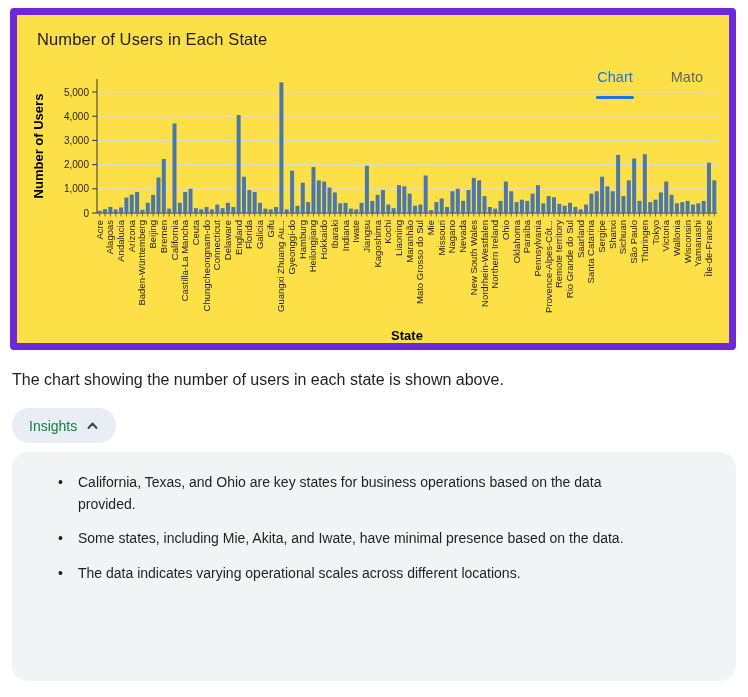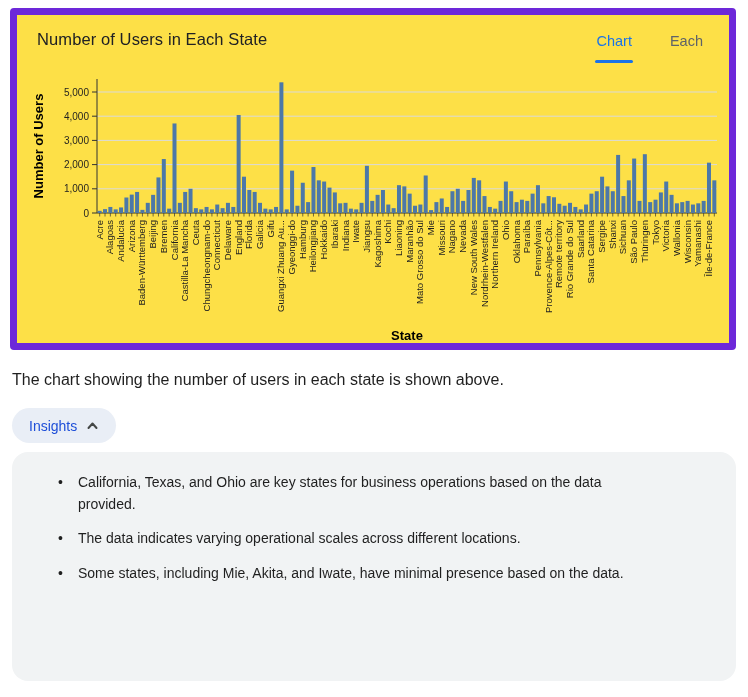--- a/index.html
+++ b/index.html
@@ -6,54 +6,54 @@
   html,body { width: 748px; height: 697px; background: #fff;
     font-family: "Liberation Sans", sans-serif; color: #1f1f1f; }
   #stage { position: relative; width: 748px; height: 697px; background: #fff; overflow: hidden; }
 
   
   .card { position: absolute; left: 10px; top: 8px; width: 726px; height: 342px;
     background: #fde047; border: 7px solid #6d28d9; border-radius: 4px; }
   .card-title { position: absolute; left: 20px; top: 15px; font-size: 16.5px;
     color: #202124; letter-spacing: 0.1px; }
   .tabs { position: absolute; top: 18px; right: 26px; display: flex; gap: 38px; }
-  .tab { position: relative; font-size: 14.5px; color: #5f6368; cursor: pointer; }
+  .tab { position: relative; font-size: 14.5px; color: #5f6368; cursor: pointer; margin-top: 36px; }
   .tab.active { color: var(--accent, #1a73e8); font-weight: 500; }
   .tab.active::after { content: ""; position: absolute; left: -1px; right: -1px;
     bottom: -14px; height: 3px; border-radius: 3px; background: var(--accent, #1a73e8); }
   .chart-wrap { position: absolute; left: 0; top: 52px; width: 726px; height: 288px; }
 
   
   .caption { position: absolute; left: 12px; top: 371px; font-size: 16px; color: #1f1f1f; }
 
   
   .insights-btn { position: absolute; left: 12px; top: 408px; height: 35px;
     display: inline-flex; align-items: center; gap: 9px; padding: 0 17px;
     background: #e9eef6; border: none; border-radius: 18px; cursor: pointer;
-    font-family: "Liberation Sans", sans-serif; font-size: 14px; font-weight: 500; color: #1d4ed8; justify-content: space-between; }
+    font-family: "Liberation Sans", sans-serif; font-size: 14px; font-weight: 500; color: #15803d; justify-content: space-between; }
 
   
   .panel { position: absolute; left: 12px; top: 452px; width: 724px; height: 229px;
     background: #f1f3f4; border-radius: 16px; }
   .panel ul { list-style: none; padding: 20px 0 0 40px; }
   .panel li { position: relative; padding-left: 26px; margin-bottom: 13px;
     font-size: 14px; line-height: 21.5px; color: #1f1f1f; max-width: 572px; }
   .panel li::before { content: "\2022"; position: absolute; left: 6px; top: 0; font-size: 14px; }
   .footnote { position: absolute; left: 28px; top: 200px; font-size: 11.5px; color: #5f6368; }
 </style>
 </head>
 <body>
 
 <div id="stage">
 
   <div class="card">
     <div class="card-title">Number of Users in Each State</div>
     <div class="tabs">
       <div class="tab active">Chart</div>
-      <div class="tab">Each</div>
+      <div class="tab">Mato</div>
     </div>
     <div class="chart-wrap">
       <svg width="726" height="288" viewBox="0 0 726 288" xmlns="http://www.w3.org/2000/svg">
           <line x1="75" y1="146" x2="80" y2="146" stroke="#333333" stroke-width="1"></line>
           <text x="72" y="149.5" text-anchor="end" font-size="10" fill="#1f1f1f">0</text>
           <line x1="80" y1="121.8" x2="700" y2="121.8" stroke="#dadada" stroke-width="1"></line>
           <line x1="75" y1="121.8" x2="80" y2="121.8" stroke="#333333" stroke-width="1"></line>
           <text x="72" y="125.3" text-anchor="end" font-size="10" fill="#1f1f1f">1,000</text>
           <line x1="80" y1="97.6" x2="700" y2="97.6" stroke="#dadada" stroke-width="1"></line>
           <line x1="75" y1="97.6" x2="80" y2="97.6" stroke="#333333" stroke-width="1"></line>
@@ -372,18 +372,18 @@
     <span style="display:inline-flex;">
       <svg width="13" height="12" viewBox="0 0 13 12">
         <polyline points="2.5,8 6.5,3.5 10.5,8" fill="none" stroke="#444746" stroke-width="2" stroke-linecap="round" stroke-linejoin="round"></polyline>
       </svg>
     </span>
   </button>
 
   <div class="panel">
     <ul>
       <li>California, Texas, and Ohio are key states for business operations based on the data provided.</li>
+      <li>Some states, including Mie, Akita, and Iwate, have minimal presence based on the data.</li>
       <li>The data indicates varying operational scales across different locations.</li>
-      <li>Some states, including Mie, Akita, and Iwate, have minimal presence based on the data.</li>
     </ul>
   </div>
 
 </div>
 
 </body></html>

